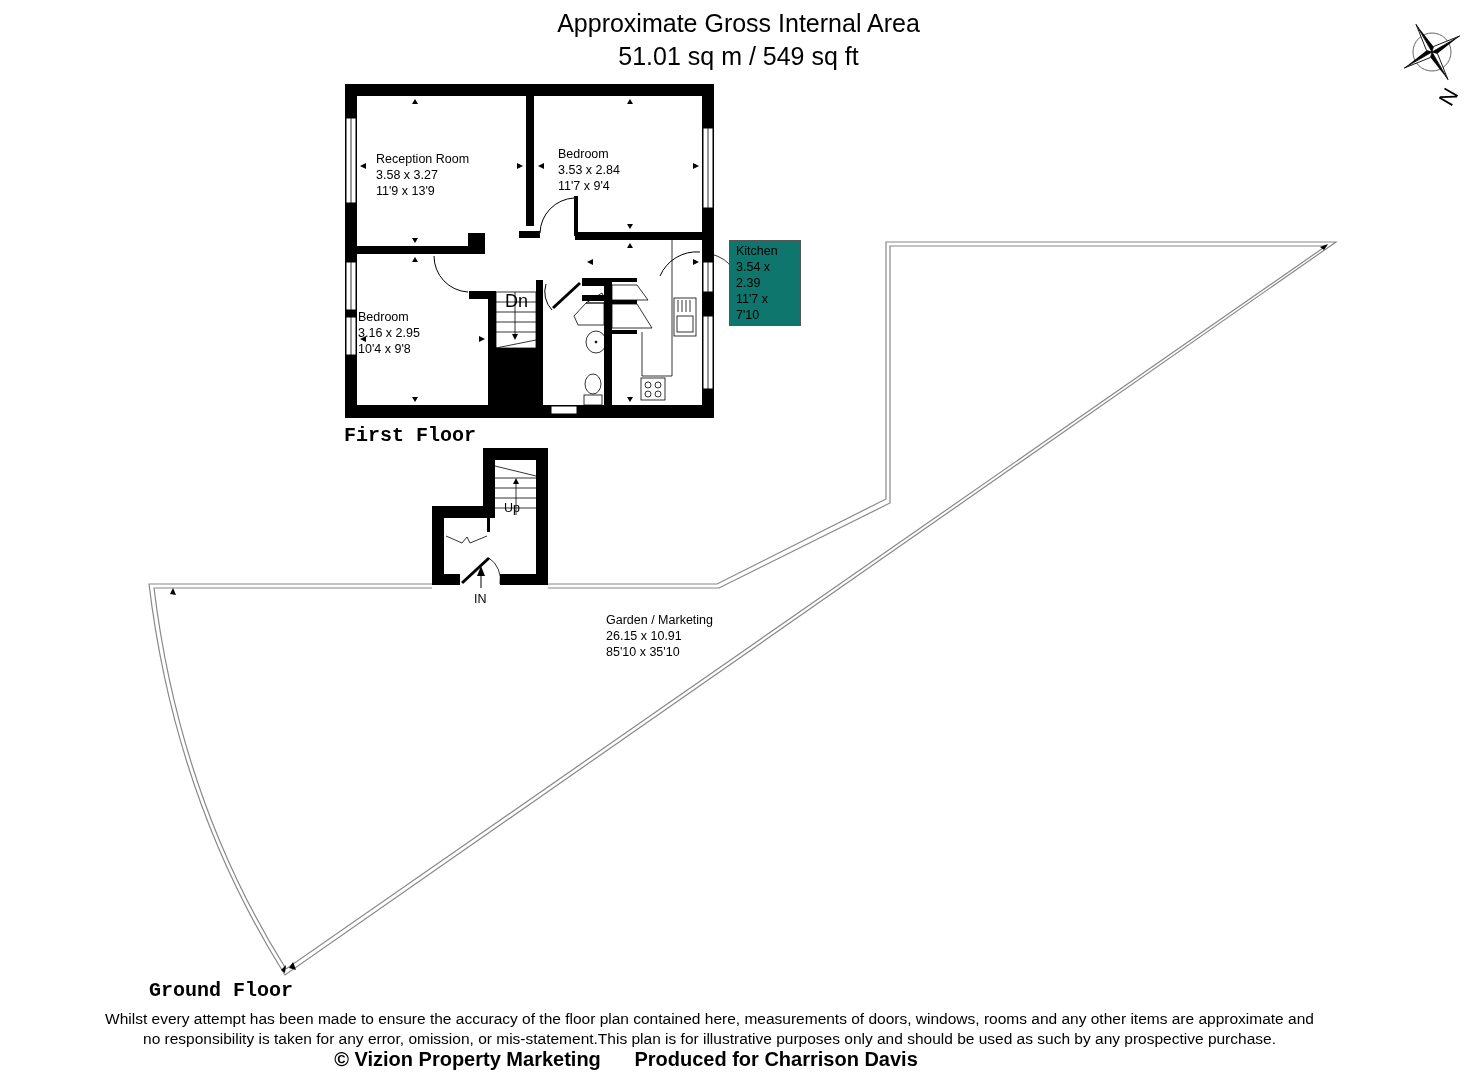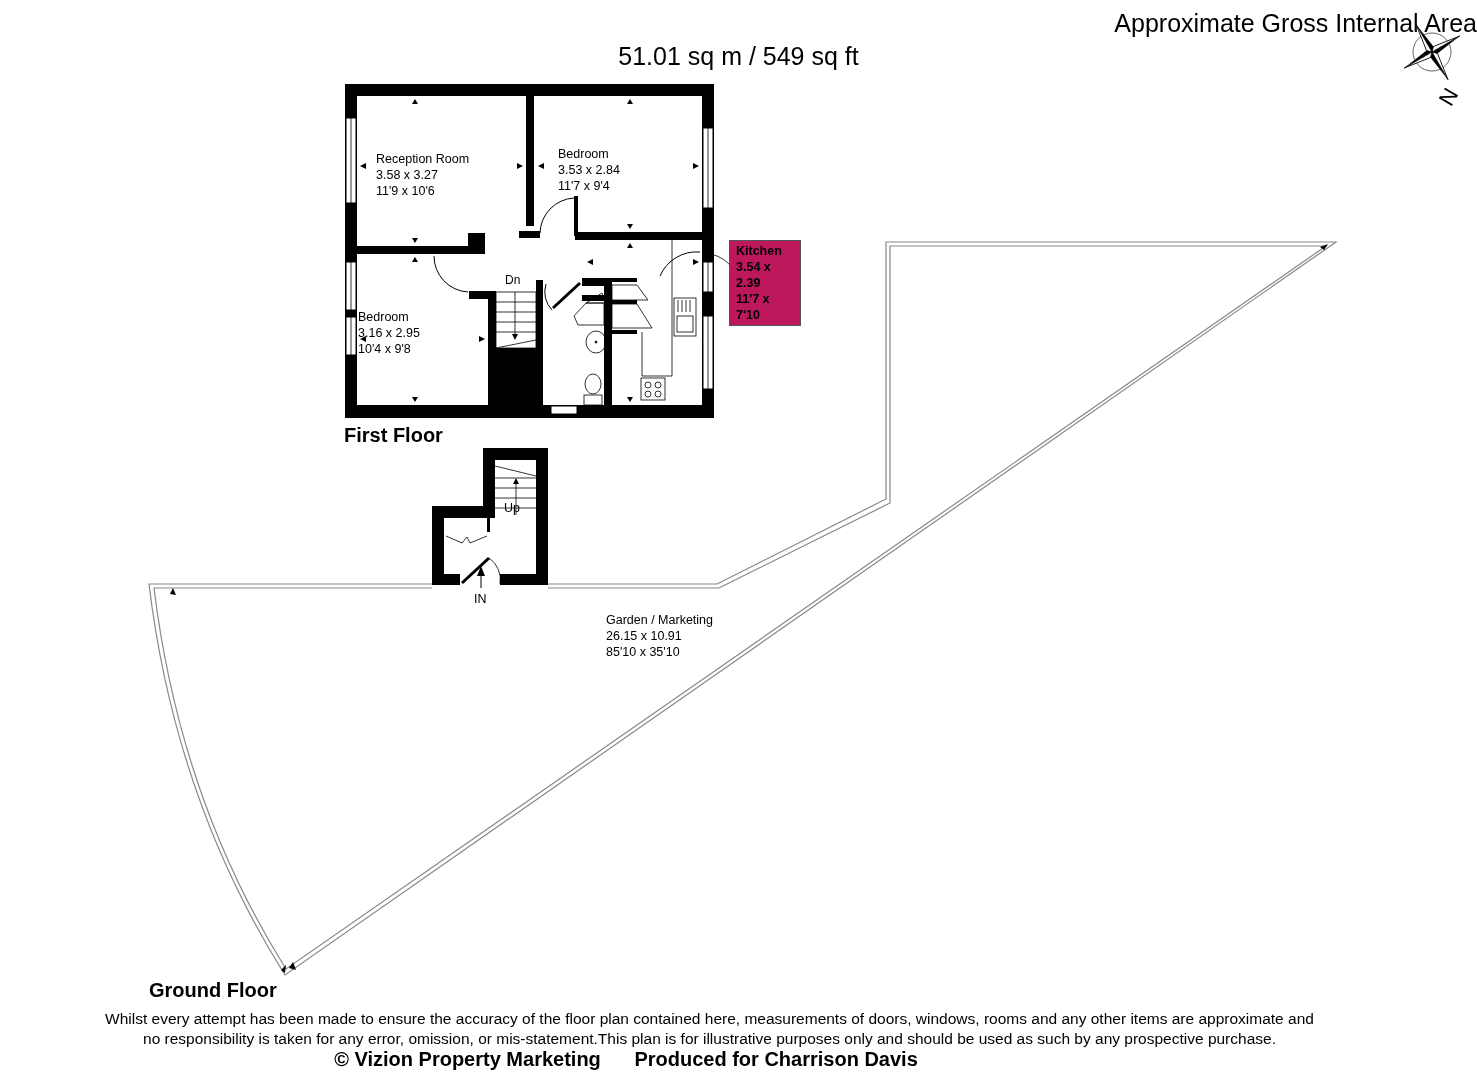--- a/index.html
+++ b/index.html
@@ -1,30 +1,30 @@
 <!DOCTYPE html>
 <html><head>
 <meta charset="utf-8">
 <style>
   html, body { margin: 0; padding: 0; background: #ffffff; }
   body { width: 1477px; height: 1080px; position: relative; overflow: hidden; font-family: "Liberation Sans", sans-serif; color: #000; }
   .abs { position: absolute; }
   .title { left: 0; width: 1477px; text-align: center; font-size: 25px; line-height: 30px; }
-  .floor-label { font-weight: bold; font-size: 20px; }
+  .floor-label { font-weight: bold; font-size: 20px; font-family: Liberation Mono, monospace; }
   .room-label { text-align: left; font-size: 12.5px; line-height: 16px; }
   .disclaimer { left: 0; width: 1419px; text-align: center; font-size: 15.5px; line-height: 20px; }
   .credit { left: 0; width: 1252px; text-align: center; font-size: 20px; font-weight: bold; }
   .credit span { margin: 0 14px; }
   svg.plan { position: absolute; left: 0; top: 0; }
-  .kitchen-box { border: 1px solid #555; background: #be185d; padding: 2px 6px; font-weight: bold; }
+  .kitchen-box { border: 1px solid #555; background: #0f766e; padding: 2px 6px; }
 </style>
 </head>
 <body>
 
-<div class="abs title" style="top:8px;text-align:right;">Approximate Gross Internal Area</div>
+<div class="abs title" style="top:8px;">Approximate Gross Internal Area</div>
 <div class="abs title" style="top:41px;">51.01 sq m / 549 sq ft</div>
 
 <svg class="plan" width="1477" height="1080" viewBox="0 0 1477 1080">
 
   <g fill="none" stroke="#888" stroke-width="1.2">
     <path d="M548,584 L717,584 L886,499 L886,242 L1336,242 L285,975 Q175,800 149,584 L432,584"></path>
     <path d="M548,588 L719,588 L890,503 L890,246 L1326,246 L286,969 Q180,800 154,588 L432,588"></path>
   </g>
 
   <g fill="#000">
@@ -204,38 +204,38 @@
       <polygon points="32,0 4,-4 0,0" fill="#fff" stroke="#000" stroke-width="0.8"></polygon>
     </g>
   </g>
 </svg>
 
 <div class="abs" style="left:1441px; top:84px; font-size:22px; transform:rotate(-60deg);">N</div>
 
 <div class="abs room-label" style="left:376px; top:151px; width:140px;">
   <div>Reception Room</div>
   <div>3.58 x 3.27</div>
-  <div>11'9 x 10'6</div>
+  <div>11'9 x 13'9</div>
 </div>
 <div class="abs room-label" style="left:558px; top:146px; width:120px;">
   <div>Bedroom</div>
   <div>3.53 x 2.84</div>
   <div>11'7 x 9'4</div>
 </div>
 <div class="abs room-label" style="left:358px; top:309px; width:118px;">
   <div>Bedroom</div>
   <div>3.16 x 2.95</div>
   <div>10'4 x 9'8</div>
 </div>
 <div class="abs room-label kitchen-box" style="left:729px; top:240px; width:58px;">
   <div>Kitchen</div>
   <div>3.54 x 2.39</div>
   <div>11'7 x 7'10</div>
 </div>
-<div class="abs" style="left:505px; top:273px; font-size:12px;">Dn</div>
+<div class="abs" style="left:505px; top:291px; font-size:18px;">Dn</div>
 <div class="abs floor-label" style="left:344px; top:424px;">First Floor</div>
 
 <div class="abs" style="left:504px; top:501px; font-size:12.5px;">Up</div>
 <div class="abs" style="left:474px; top:592px; font-size:12.5px;">IN</div>
 <div class="abs room-label" style="left:606px; top:612px; width:140px;">
   <div>Garden / Marketing</div>
   <div>26.15 x 10.91</div>
   <div>85'10 x 35'10</div>
 </div>
 <div class="abs floor-label" style="left:149px; top:979px;">Ground Floor</div>

